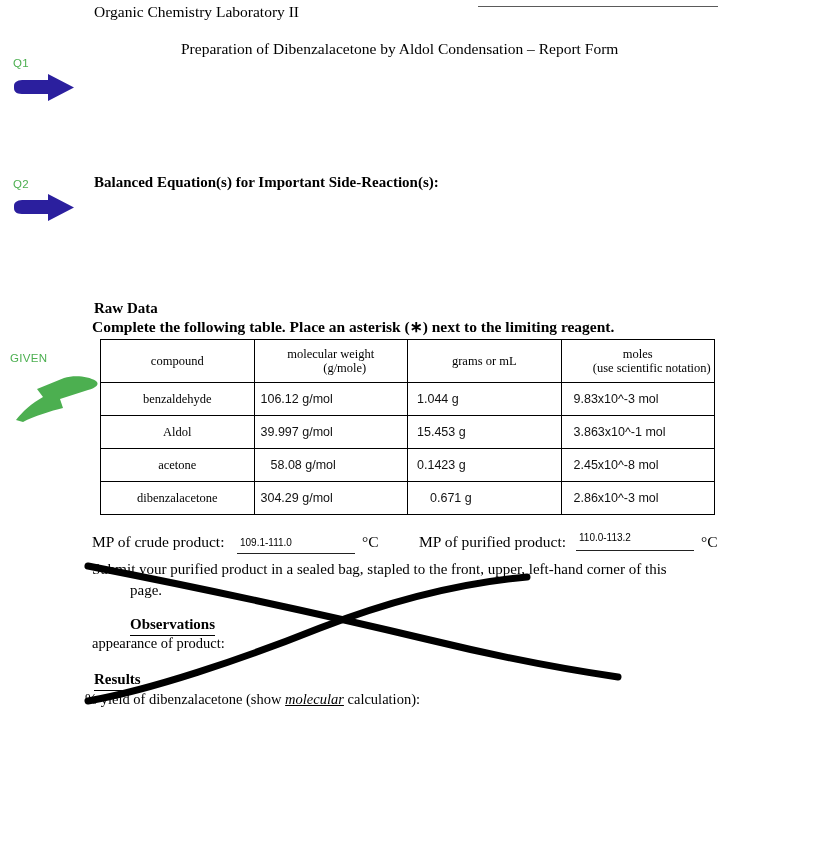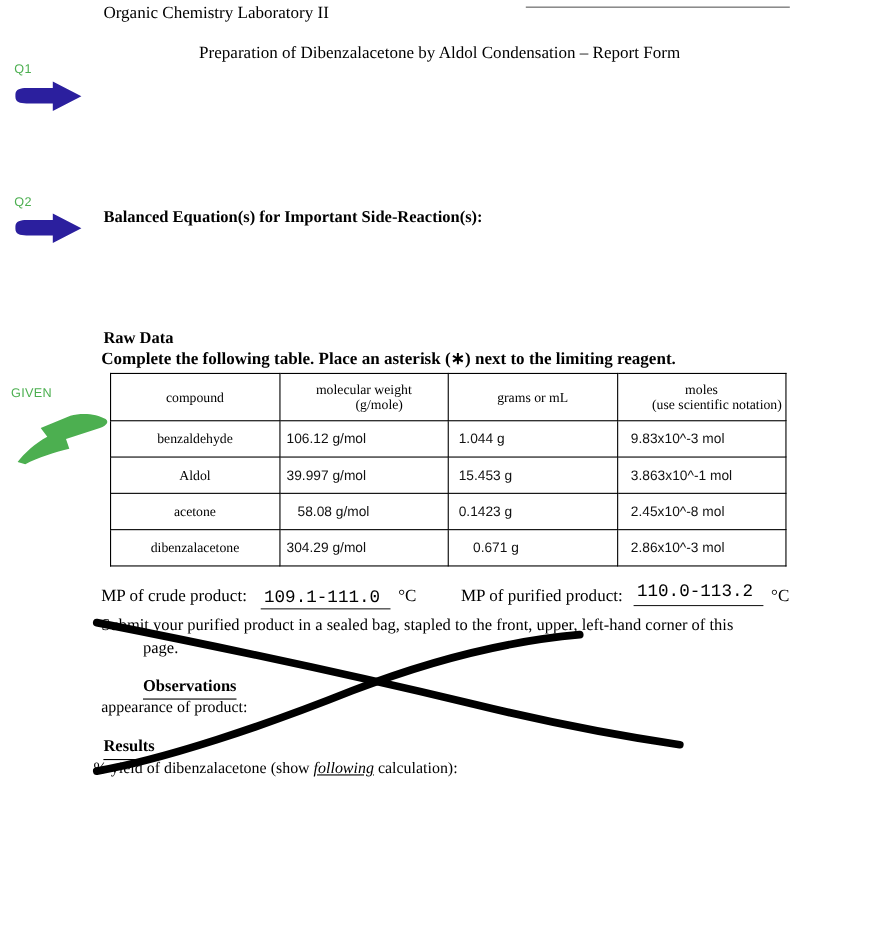--- a/index.html
+++ b/index.html
@@ -130,22 +130,22 @@
   
   .mp-row { position: absolute; left: 0; top: 531px; width: 804px; height: 24px; }
   .mp-label {
     position: absolute;
     font-size: 15.5px;
     line-height: 20px;
     white-space: nowrap;
   }
   .mp-value {
     position: absolute;
-    font-family: Liberation Mono, monospace;
-    font-size: 16px;
+    font-family: Liberation Sans, sans-serif;
+    font-size: 10px;
     line-height: 16px;
     white-space: nowrap;
   }
   .mp-rule {
     position: absolute;
     height: 0;
     border-top: 1.3px solid #222;
   }
   .mp-unit {
     position: absolute;
@@ -208,21 +208,21 @@
   <svg class="arrow-svg" style="left:12px; top:72px;" width="64" height="32" viewBox="0 0 64 32">
     <path d="M2 14 C2 9, 7 8, 12 8 L36 8 L36 2 L62 15.5 L36 29 L36 22 L12 22 C6 22, 2 21, 2 16 Z" fill="#2b1f9e"></path>
   </svg>
 
 
   <div class="annot-label" style="left:13px; top:178px;">Q2</div>
   <svg class="arrow-svg" style="left:12px; top:192px;" width="64" height="32" viewBox="0 0 64 32">
     <path d="M2 14 C2 9, 7 8, 12 8 L36 8 L36 2 L62 15.5 L36 29 L36 22 L12 22 C6 22, 2 21, 2 16 Z" fill="#2b1f9e"></path>
   </svg>
 
-  <div class="sec-heading" style="left:94px; top:188px;">Balanced Equation(s) for Important Side-Reaction(s):</div>
+  <div class="sec-heading" style="left:94px; top:172px;">Balanced Equation(s) for Important Side-Reaction(s):</div>
 
   <div class="raw-heading">Raw Data</div>
 
   <div class="raw-instruction">Complete the following table.  Place an asterisk (∗) next to the limiting reagent.</div>
 
   <div class="annot-label" style="left:10px; top:352px;">GIVEN</div>
   <svg class="arrow-svg" style="left:12px; top:372px;" width="88" height="52" viewBox="0 0 88 52">
     <path d="M4 48 C10 40, 20 31, 31 25 L25 17 L52 6 C62 3, 76 4, 84 9
              C88 12, 84 16, 76 18 L48 27 L51 36 C39 39, 22 44, 11 50 Z" fill="#4caf50"></path>
   </svg>
@@ -331,21 +331,21 @@
   <div class="submit-note">
     <span>Submit your purified product in a sealed bag, stapled to the front, upper, left-hand corner of this</span>
     <span class="l2">page.</span>
   </div>
 
   <div class="underlined-heading" style="left:94px; top:615px;margin-left:36px;">Observations</div>
   <div class="sub-line" style="left:92px; top:634px;">appearance of product:</div>
 
   <div class="underlined-heading" style="left:94px; top:670px;">Results</div>
   <div class="sub-line" style="left:85px; top:690px;">
-    <span>% yield of dibenzalacetone (show </span><i>following</i><span> calculation):</span>
+    <span>% yield of dibenzalacetone (show </span><i>molecular</i><span> calculation):</span>
   </div>
 
   <svg id="scribble" viewBox="0 0 814 847">
     <path id="stroke-0" fill="none" stroke="#000000" stroke-width="7" stroke-linecap="round" stroke-linejoin="round" d="M 88 566 C 200 588, 330 616, 430 640 C 500 657, 570 670, 618 677"></path>
     <path id="stroke-1" fill="none" stroke="#000000" stroke-width="7" stroke-linecap="round" stroke-linejoin="round" d="M 88 701 C 150 690, 240 660, 320 628 C 400 597, 470 582, 527 577"></path>
   </svg>
 
 </div>
 
 </body></html>

